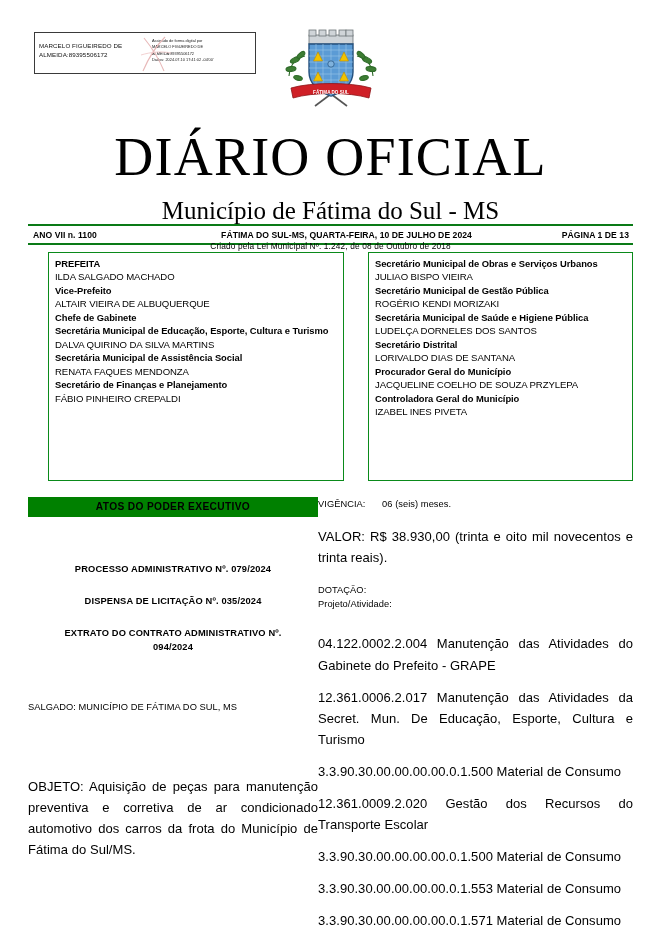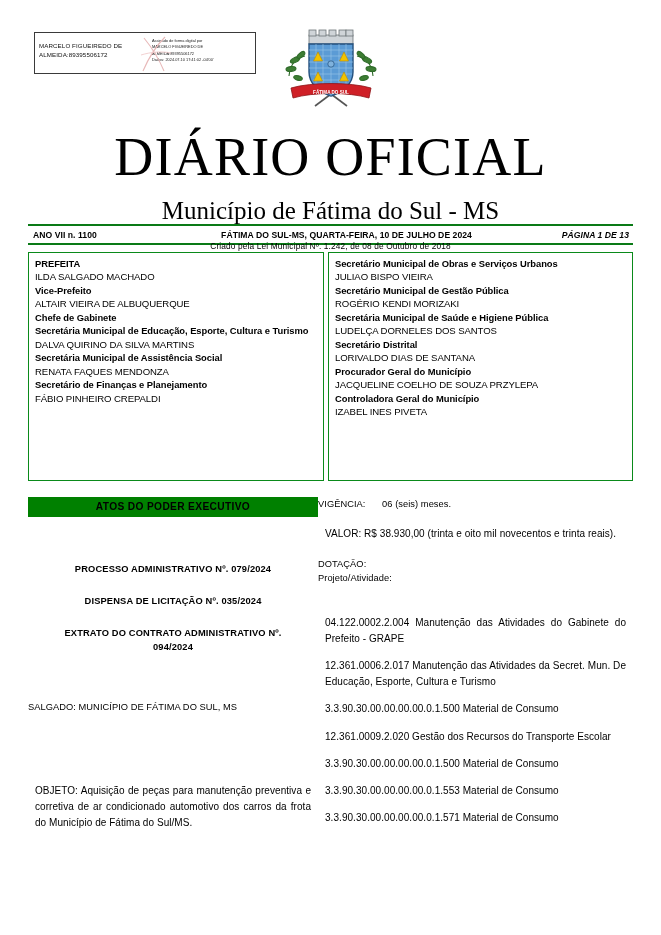--- a/index.html
+++ b/index.html
@@ -105,33 +105,34 @@
     border-bottom: 2.5px solid #0a7a16;
     height: 21px;
     display: flex;
     align-items: center;
     font-size: 8.6px;
     font-weight: bold;
     letter-spacing: .05px;
   }
   .edbar .ed-left { width: 150px; padding-left: 5px; text-align: left; }
   .edbar .ed-mid { flex: 1; text-align: center; }
-  .edbar .ed-right { width: 118px; text-align: right; padding-right: 4px; font-style: italic; }
+  .edbar .ed-right { width: 118px; text-align: right; padding-right: 4px; }
 
   
   .officials {
     display: flex;
     gap: 4px;
     margin-top: 7px;
     height: 229px;
   }
   .off-col {
     border: 1.6px solid #0a8a1a;
     padding: 4px 6px 3px 6px;
     overflow: hidden;
+    margin-left: 20px;
   }
   .off-col.left  { width: 296px; }
   .off-col.right { flex: 1; }
   .off-role {
     font-size: 9.4px;
     font-weight: bold;
     line-height: 1.42;
     letter-spacing: -.05px;
   }
   .off-name {
@@ -174,23 +175,23 @@
   .sp-30 { height: 30px; }
   .sp-46 { height: 46px; }
 
   .body-line {
     font-size: 9.3px;
     line-height: 1.52;
     margin: 0;
     letter-spacing: .05px;
   }
   .body-just {
-    font-size: 10px;
+    font-size: 13px;
     line-height: 1.62;
-    margin: 7px;
+    margin: 0;
     text-align: justify;
     letter-spacing: .05px;
   }
   .blk { margin-bottom: 15px; }
   .blk-sm { margin-bottom: 11px; }
   .indent-val { display: inline-block; }
 </style>
 </head>
 <body>
 

